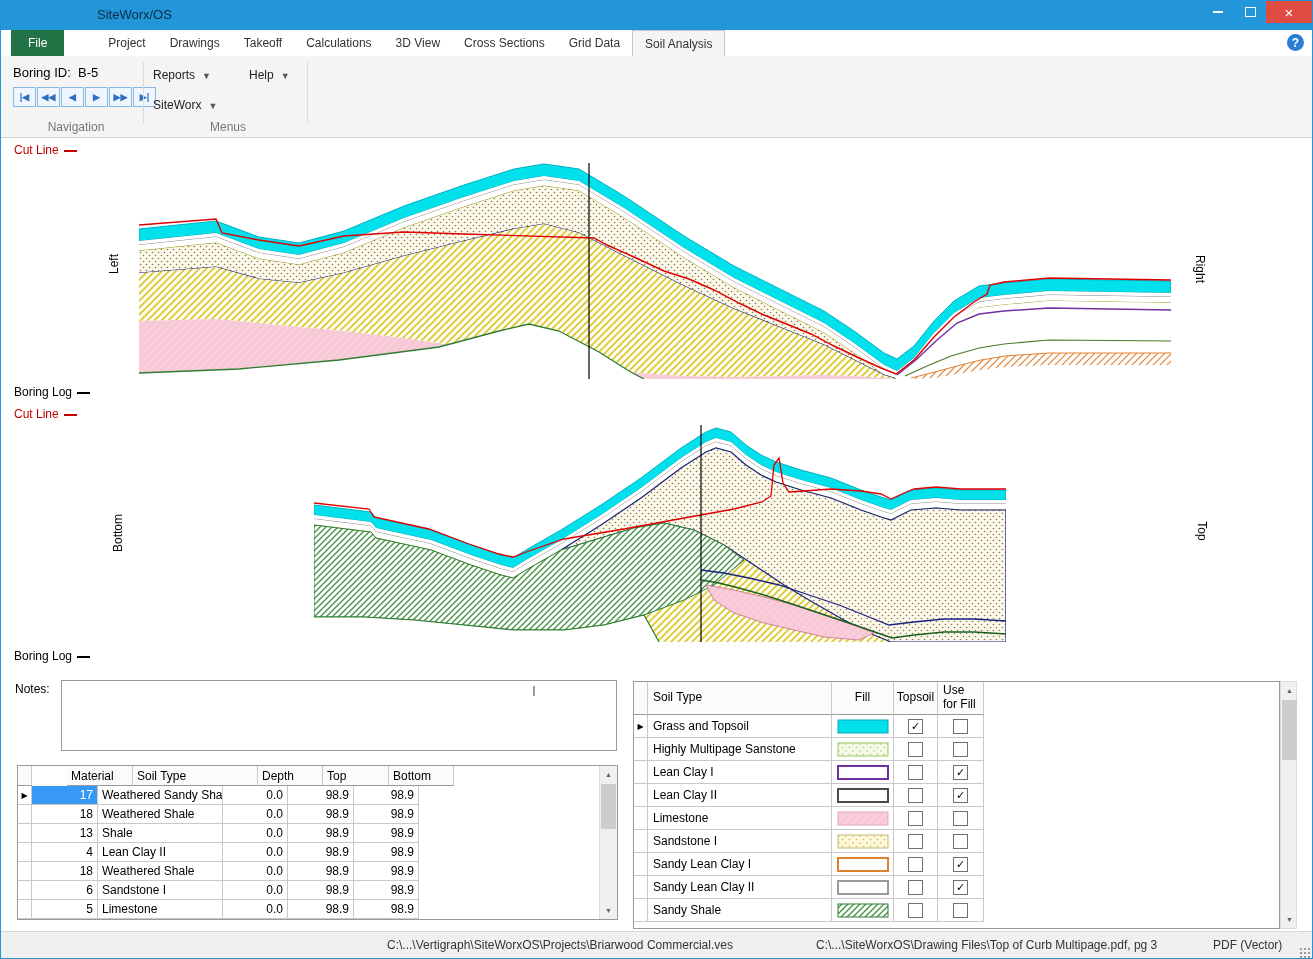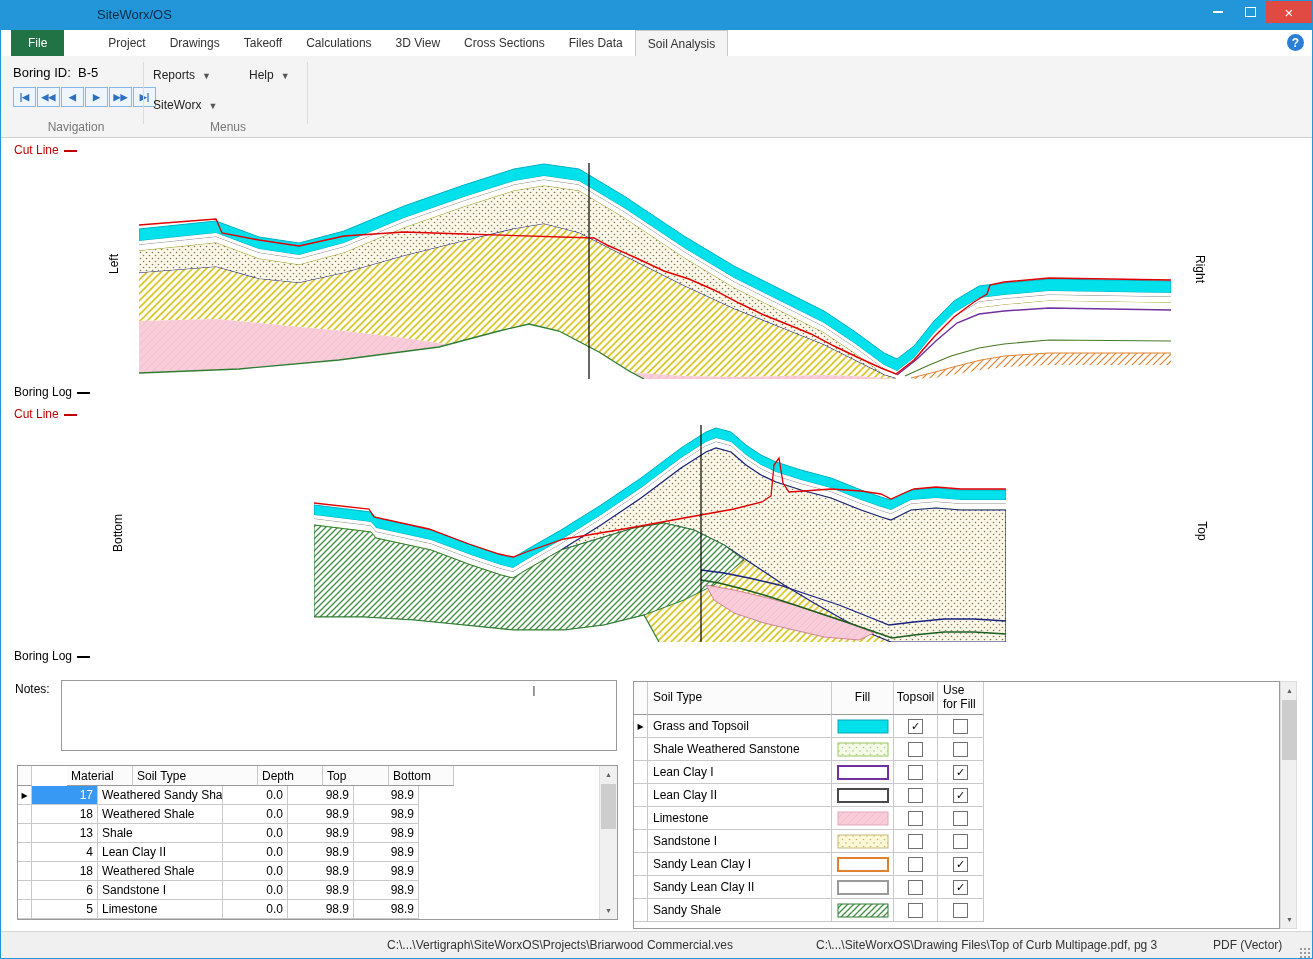--- a/index.html
+++ b/index.html
@@ -150,21 +150,21 @@
   </div>
 
   <div class="menubar" id="menubar">
       <div class="tab file">File</div>
       <div class="tab">Project</div>
       <div class="tab">Drawings</div>
       <div class="tab">Takeoff</div>
       <div class="tab">Calculations</div>
       <div class="tab">3D View</div>
       <div class="tab">Cross Sections</div>
-      <div class="tab">Files Data</div>
+      <div class="tab">Grid Data</div>
       <div class="tab active">Soil Analysis</div>
     </div>
   <div class="helpbtn">?</div>
 
   <div class="ribbon">
     <div class="boring-id">
       <span>Boring ID:</span>&nbsp;
       <span>B-5</span>
     </div>
     <div class="navbtns" id="navbtns">
@@ -339,21 +339,21 @@
         </div>
         <div class="scell s3">
           <span class="cb">✓</span>
         </div>
         <div class="scell s4">
           <span class="cb"></span>
         </div>
       </div>
       <div class="srow">
         <div class="scell s0"></div>
-        <div class="scell s1">Shale Weathered Sanstone</div>
+        <div class="scell s1">Highly Multipage Sanstone</div>
         <div class="scell s2">
           <svg width="52" height="15">
             <rect x="1" y="1" width="50" height="13" fill="url(#patHWS)" stroke="#9bc75e" stroke-width="1"></rect>
           </svg>
         </div>
         <div class="scell s3">
           <span class="cb"></span>
         </div>
         <div class="scell s4">
           <span class="cb"></span>

